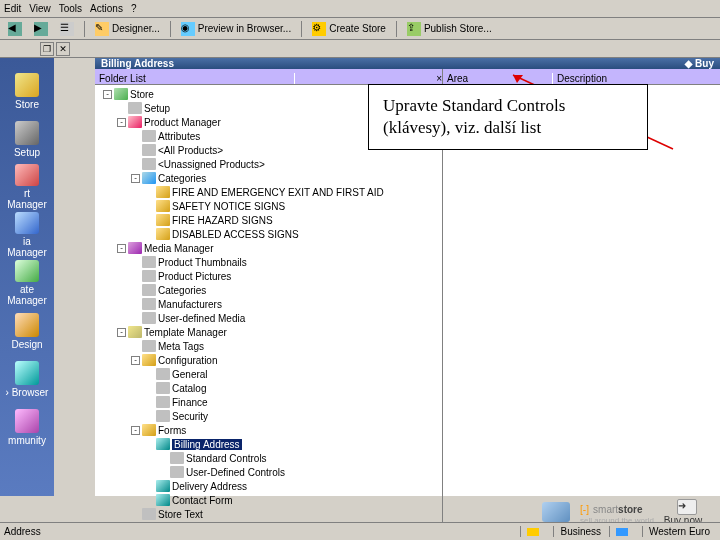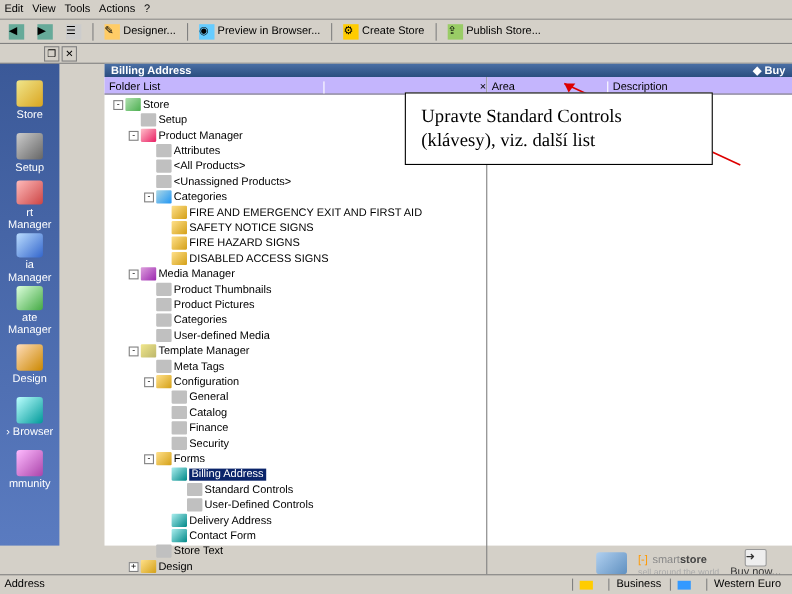--- a/index.html
+++ b/index.html
@@ -243,20 +243,26 @@
             <div class="tree-row">
               <span class="indent" style="width: 36px;"></span>
               <span class="noexp"></span>
               <span class="nico leaf"></span>
               <span>Categories</span>
             </div>
             <div class="tree-row">
               <span class="indent" style="width: 36px;"></span>
               <span class="noexp"></span>
               <span class="nico leaf"></span>
+              <span>Manufacturers</span>
+            </div>
+            <div class="tree-row">
+              <span class="indent" style="width: 36px;"></span>
+              <span class="noexp"></span>
+              <span class="nico leaf"></span>
               <span>User-defined Media</span>
             </div>
             <div class="tree-row">
               <span class="indent" style="width: 22px;"></span>
               <span class="exp">-</span>
               <span class="nico tmpl"></span>
               <span>Template Manager</span>
             </div>
             <div class="tree-row">
               <span class="indent" style="width: 36px;"></span>

